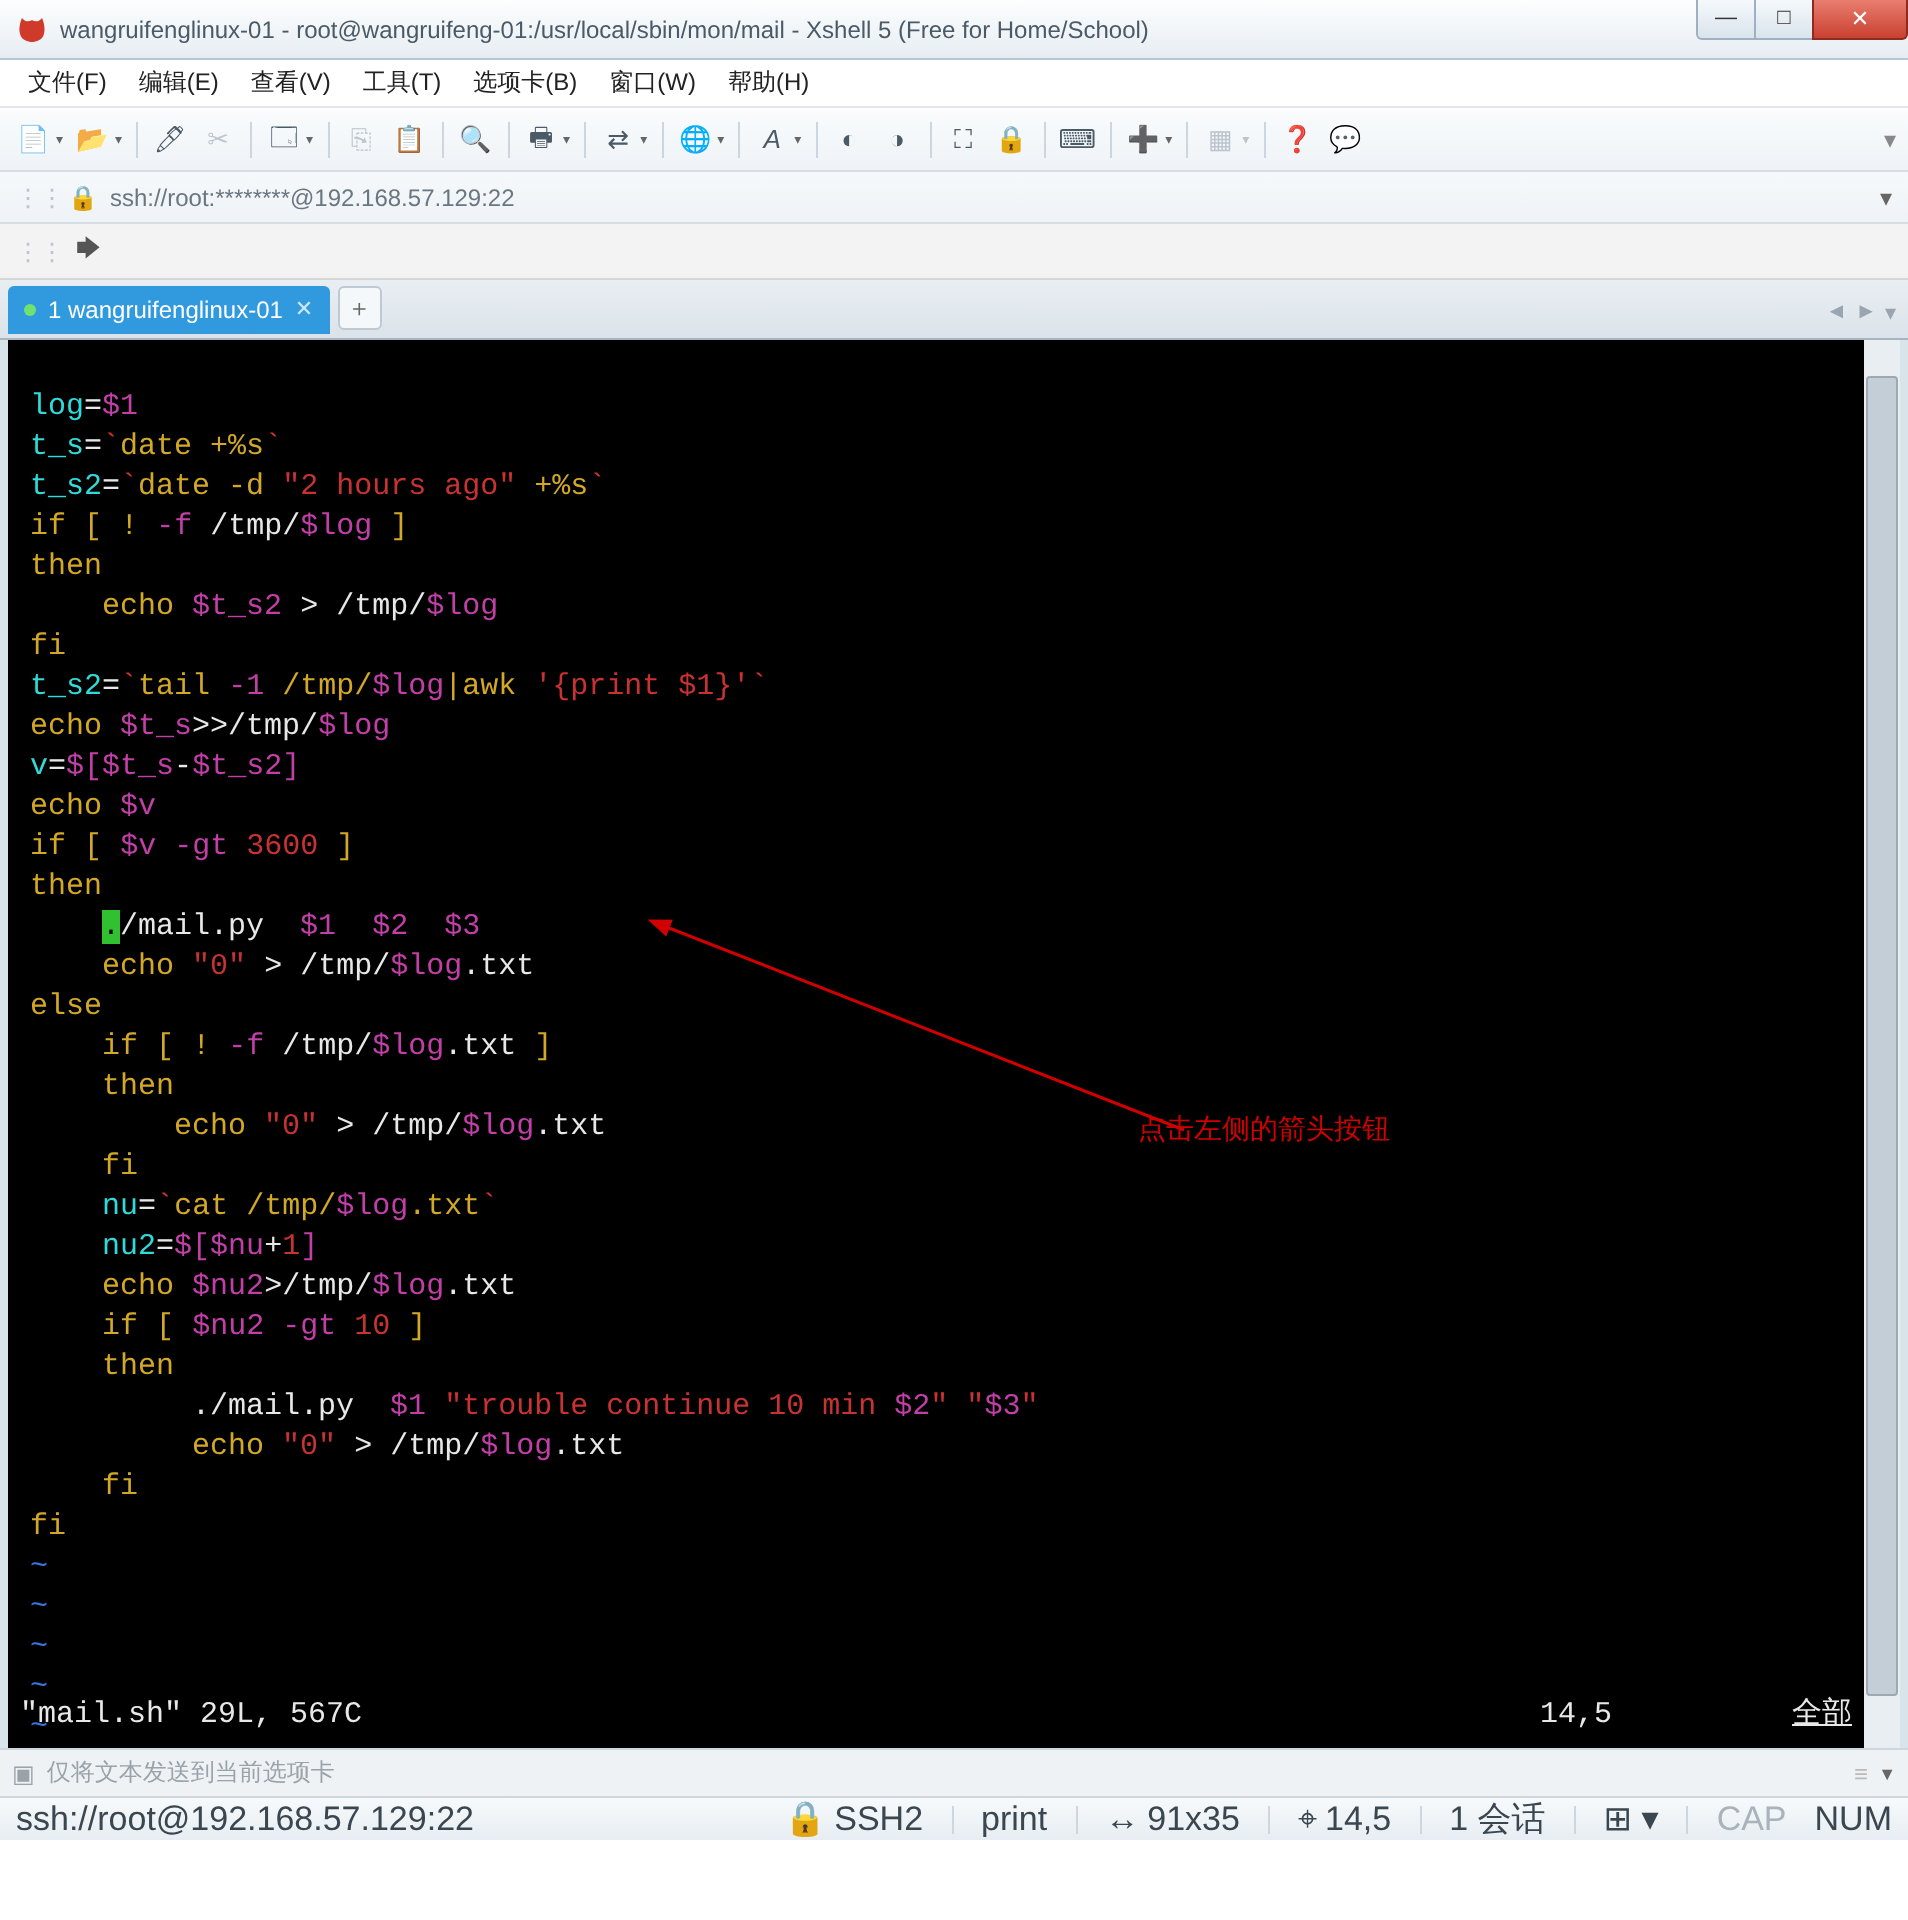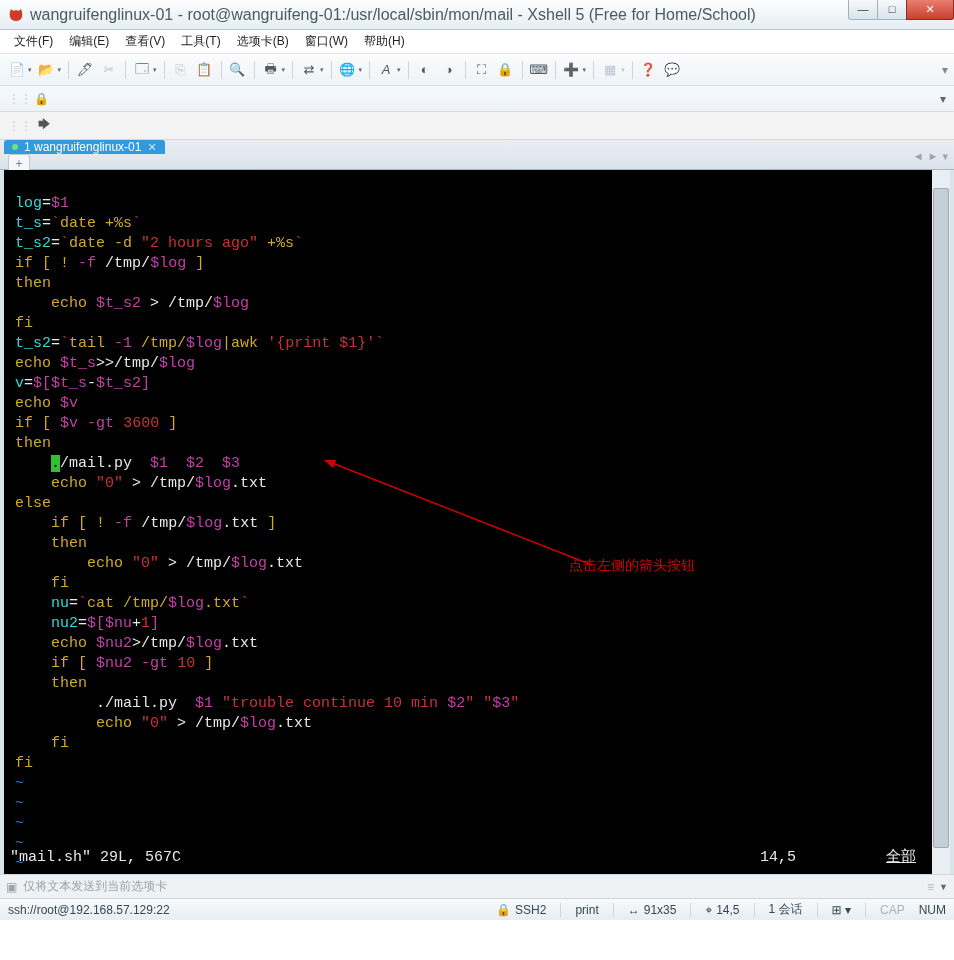--- a/index.html
+++ b/index.html
@@ -1,21 +1,21 @@
 <!DOCTYPE html>
 <html><head>
 <meta charset="utf-8">
 <style>
 * { margin: 0; padding: 0; box-sizing: border-box; }
 body { font-family: "Microsoft YaHei", Tahoma, sans-serif; font-size: 12px; background: #fff; width: 954px; height: 960px; overflow: hidden; position: relative; }
 
 
 .titlebar { height: 30px; background: linear-gradient(#fdfefe, #e6edf2); display: flex; align-items: center; padding-left: 8px; border-bottom: 1px solid #b8c6d1; }
 .titlebar .icon { width: 16px; height: 16px; margin-right: 6px; display:inline-block; }
-.titlebar .title { color: #4a5a68; font-size: 16px; flex: 1; }
+.titlebar .title { color: #4a5a68; font-size: 12px; flex: 1; }
 .winbtns { display: flex; height: 20px; margin-top:-10px;}
 .winbtn { width: 30px; height: 20px; display: flex; align-items: center; justify-content: center; font-size: 11px; color: #333; border:1px solid #a0b0c0; border-top:none; background:linear-gradient(#f5f9fc,#d9e4ec); margin-left:-1px;}
 .winbtn.close { background: linear-gradient(#e97e6f,#c94030); color: #fff; width:48px; border-color:#8e2b20; border-top-right-radius:0; border-bottom-right-radius:3px;}
 .winbtn.max{ background:linear-gradient(#f5f9fc,#d9e4ec);}
 .winbtn.min{border-bottom-left-radius:3px;}
 
 
 .menubar { height: 24px; background:#fff; display: flex; align-items: center; padding: 0 6px; border-bottom: 1px solid #e4e4e4; }
 .menuitem { padding: 2px 8px; color: #222; cursor: default; }
 
@@ -30,21 +30,21 @@
 .addrbar { height: 26px; background:linear-gradient(#f6f9fb,#eef3f7); border-bottom:1px solid #d6dde3; display:flex; align-items:center; padding:0 8px; color:#6a7680; position:relative;}
 .addrbar .lock{margin:0 6px 0 2px;}
 .addrbar .addrtxt{flex:1;}
 .addrbar .arrow{position:absolute; right:8px; color:#666;}
 
 
 .infobar{ height:28px; background:#f3f3f3; border-bottom:1px solid #d6d6d6; display:flex; align-items:center; padding:0 8px; color:#555;}
 .infobar .ic{margin-right:6px;}
 
 
-.tabbar { height: 30px; background:linear-gradient(#e9eef3,#dbe3ea); border-bottom:1px solid #a8b4bf; display:flex; align-items:flex-start; padding:0 4px; position:relative;flex-direction:column;}
+.tabbar { height: 30px; background:linear-gradient(#e9eef3,#dbe3ea); border-bottom:1px solid #a8b4bf; display:flex; align-items:center; padding:0 4px; position:relative;}
 .tab { background:#3199dd; color:#fff; height:24px; display:flex; align-items:center; padding:0 8px; border-radius:3px 3px 0 0; font-size:12px; gap:6px;}
 .tab .dot{width:6px;height:6px;background:#6fe26f;border-radius:50%;}
 .tab .tabclose{color:#cfe8f7;cursor:default; font-size:11px;}
 .tabadd{ width:22px; height:22px; border:1px solid #bfc9d2; background:#f4f8fb; margin-left:4px; display:flex; align-items:center; justify-content:center; border-radius:3px; color:#666; margin-bottom:1px;}
 .tabbar .navarrows{position:absolute; right:6px; bottom:6px; color:#9aa5af; font-size:11px; display:flex; gap:4px;}
 
 
 .terminal { background:#000; color:#ccc; font-family:"Courier New",monospace; font-size:15px; line-height:20px; padding:4px 11px; height:704px; white-space:pre; position:relative; overflow:hidden; border-left:4px solid #d9e3ea; border-right:4px solid #d9e3ea;}
 .terminal .scrollbar{position:absolute; right:0; top:0; width:18px; height:100%; background:#e9eef2;}
 .terminal .scrollthumb{position:absolute; right:1px; top:18px; width:16px; height:660px; background:#c4ced7; border:1px solid #9da9b3; border-radius:2px;}
@@ -62,21 +62,21 @@
 .arrow-svg{position:absolute; left:320px; top:285px; pointer-events:none;}
 .annot-text{position:absolute; left:565px; top:386px; color:#d00000; font-family:"Microsoft YaHei"; font-size:14px;}
 
 
 .bottominput{ height:24px; background:#eef2f5; border-top:1px solid #cfd7de; display:flex; align-items:center; padding:0 6px; color:#9aa3aa; position:relative;}
 .bottominput .ic{margin-right:6px;}
 .bottominput .drop{position:absolute; right:6px; font-size:9px; color:#666;}
 .bottominput .hdl{position:absolute; right:20px; color:#bbb;}
 
 
-.statusbar{ height:22px; background:linear-gradient(#f7fafc,#e7edf2); border-top:1px solid #cfd7de; display:flex; align-items:center; padding:0 8px; color:#3a4650; font-size:12px; gap:14px;}
+.statusbar{ height:22px; background:linear-gradient(#f7fafc,#e7edf2); border-top:1px solid #cfd7de; display:flex; align-items:center; padding:0 8px; color:#3a4650; font-size:17px; gap:14px;}
 .statusbar .sp{flex:1;}
 .statusbar .cell{display:flex; align-items:center; gap:4px;}
 .statusbar .sep{width:1px;height:14px;background:#cfd7de;}
 </style>
 </head>
 <body>
 
 <div class="titlebar">
   <span class="icon">
     <svg width="16" height="16" viewBox="0 0 16 16">
@@ -147,20 +147,21 @@
     <span class="tdrop" style="color:#bcc5cd">▾</span>
   <span class="tsep"></span>
   <span class="tbtn">❓</span>
   <span class="tbtn" style="color:#bcc5cd">💬</span>
   <span class="toolbar-end">▾</span>
 </div>
 
 <div class="addrbar">
   <span style="color:#bcc5cd">⋮⋮</span>
   <span class="lock">🔒</span>
+  <span class="addrtxt">ssh://root:********@192.168.57.129:22</span>
   <span class="arrow">▾</span>
 </div>
 
 <div class="infobar">
   <span style="color:#bcc5cd; margin-right:6px;">⋮⋮</span>
   <span class="ic">🡆</span>
 </div>
 
 <div class="tabbar">
   <div class="tab">
@@ -208,21 +209,21 @@
 <span class="c-yellow">fi</span>
 <span class="c-blue">~</span>
 <span class="c-blue">~</span>
 <span class="c-blue">~</span>
 <span class="c-blue">~</span>
 <span class="c-blue">~</span>
 <div style="position:absolute; bottom:6px; left:6px; right:24px; display:flex; color:#e8e8e8;">
   <span>"mail.sh" 29L, 567C</span>
   <span style="flex:1"></span>
   <span style="margin-right:90px;">14,5</span>
-  <span style="margin-right:10px;text-decoration:underline;">全部</span>
+  <span style="margin-right:0;text-decoration:underline;">全部</span>
 </div>
 
 <svg class="arrow-svg" width="280" height="130">
   <defs>
         <marker id="ah" markerWidth="10" markerHeight="10" refX="2" refY="3" orient="auto">
           <path d="M0,0 L0,6 L8,3 z" fill="#d00000"></path>
         </marker>
       </defs>
   <line x1="268" y1="110" x2="8" y2="8" stroke="#d00000" stroke-width="1.5" marker-end="url(#ah)"></line>
 </svg>

